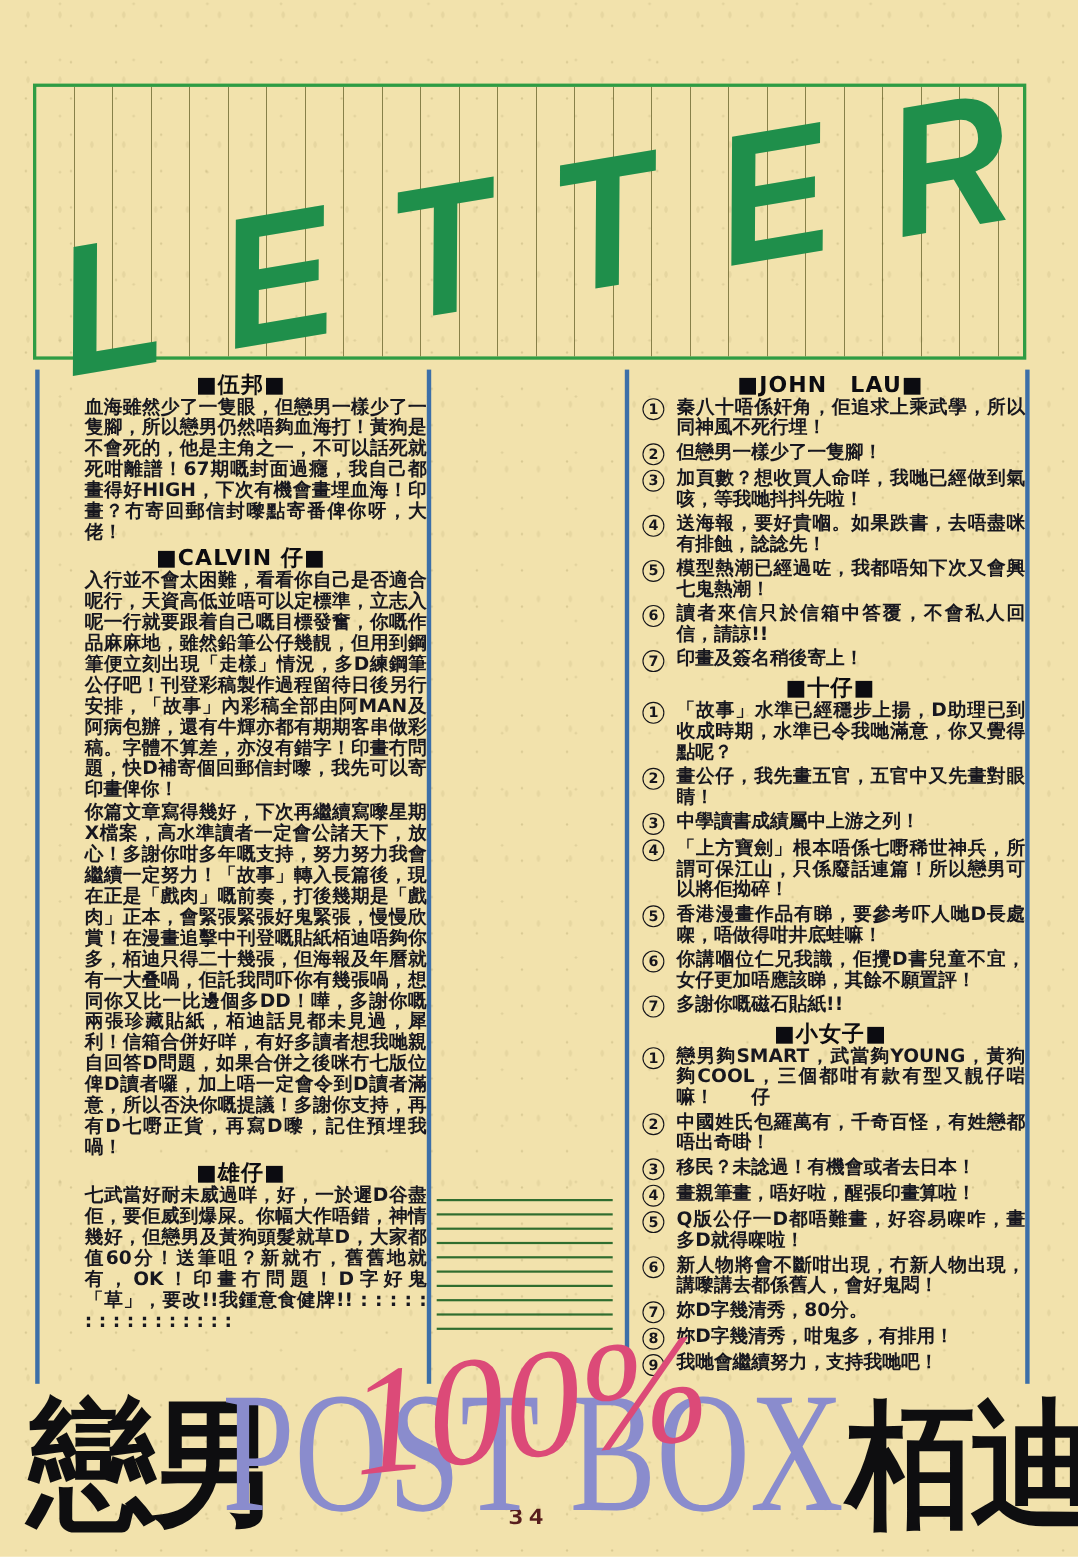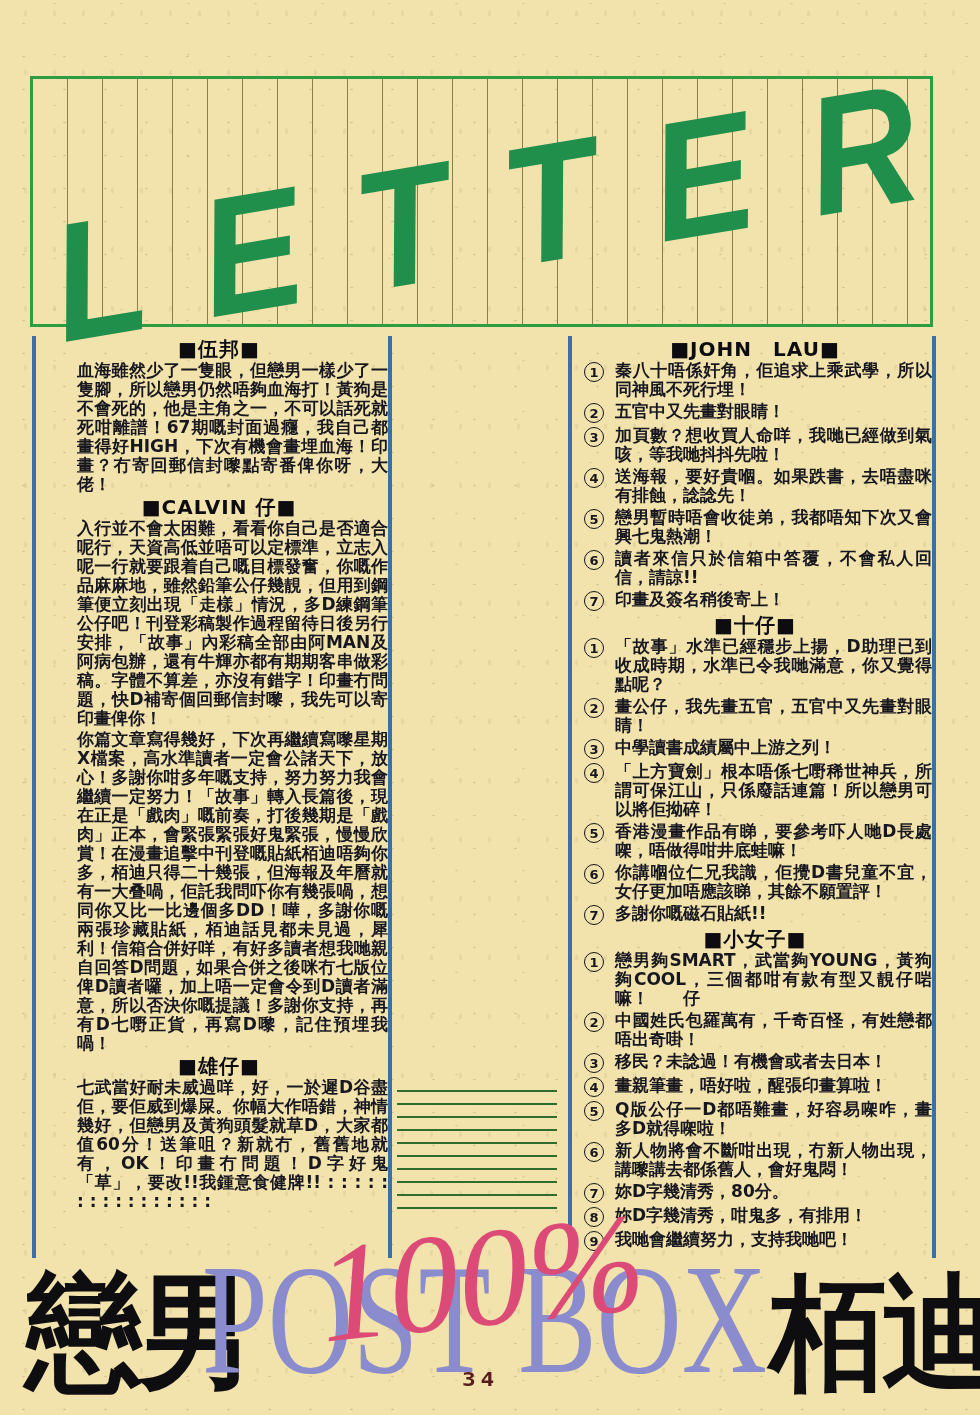--- a/index.html
+++ b/index.html
@@ -141,36 +141,36 @@
       <h2 class="sec-h">■JOHN　LAU■</h2>
       <ol class="items">
 
           <li class="item">
             <span class="num">1</span>
             <span class="itext">秦八十唔係奸角，佢追求上乘武學，所以同神風不死行埋！</span>
           </li>
 
           <li class="item">
             <span class="num">2</span>
-            <span class="itext">五官中又先畫對眼睛！</span>
+            <span class="itext">但戀男一樣少了一隻腳！</span>
           </li>
 
           <li class="item">
             <span class="num">3</span>
             <span class="itext">加頁數？想收買人命咩，我哋已經做到氣咳，等我哋抖抖先啦！</span>
           </li>
 
           <li class="item">
             <span class="num">4</span>
             <span class="itext">送海報，要好貴嗰。如果跌書，去唔盡咪有排蝕，諗諗先！</span>
           </li>
 
           <li class="item">
             <span class="num">5</span>
-            <span class="itext">戀男暫時唔會收徒弟，我都唔知下次又會興七鬼熱潮！</span>
+            <span class="itext">模型熱潮已經過咗，我都唔知下次又會興七鬼熱潮！</span>
           </li>
 
           <li class="item">
             <span class="num">6</span>
             <span class="itext">讀者來信只於信箱中答覆，不會私人回信，請諒!!</span>
           </li>
 
           <li class="item">
             <span class="num">7</span>
             <span class="itext">印畫及簽名稍後寄上！</span>

